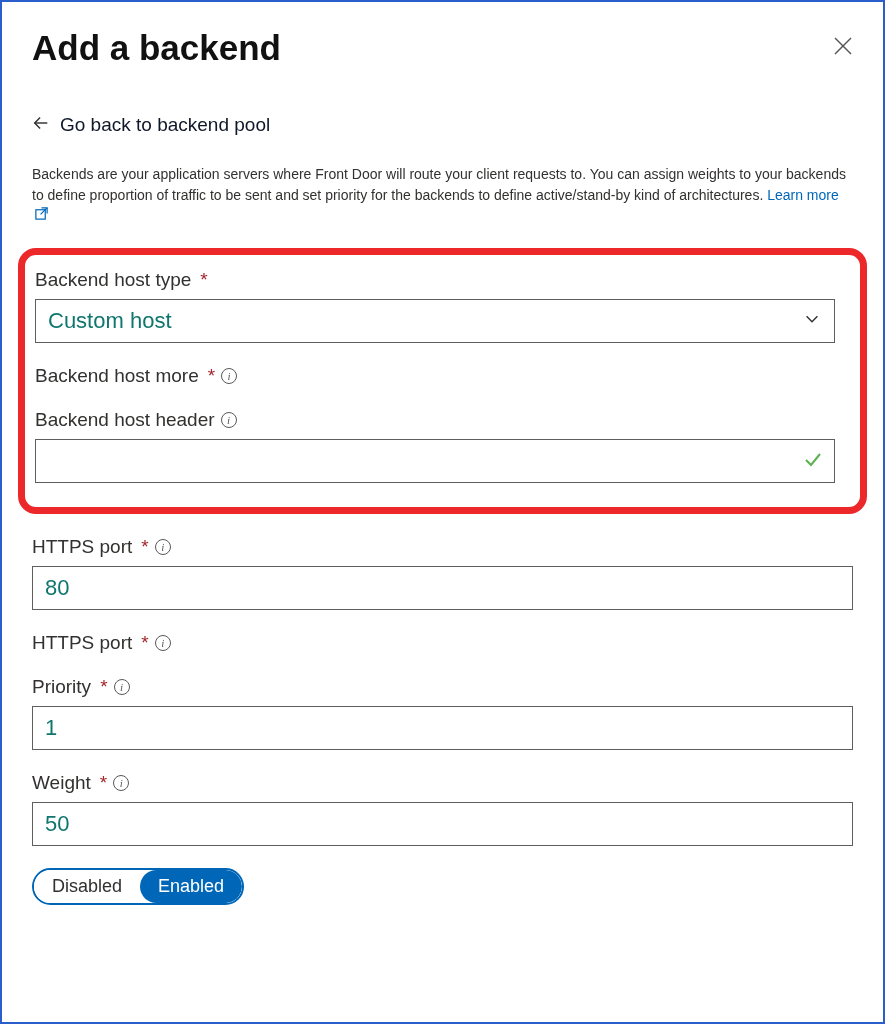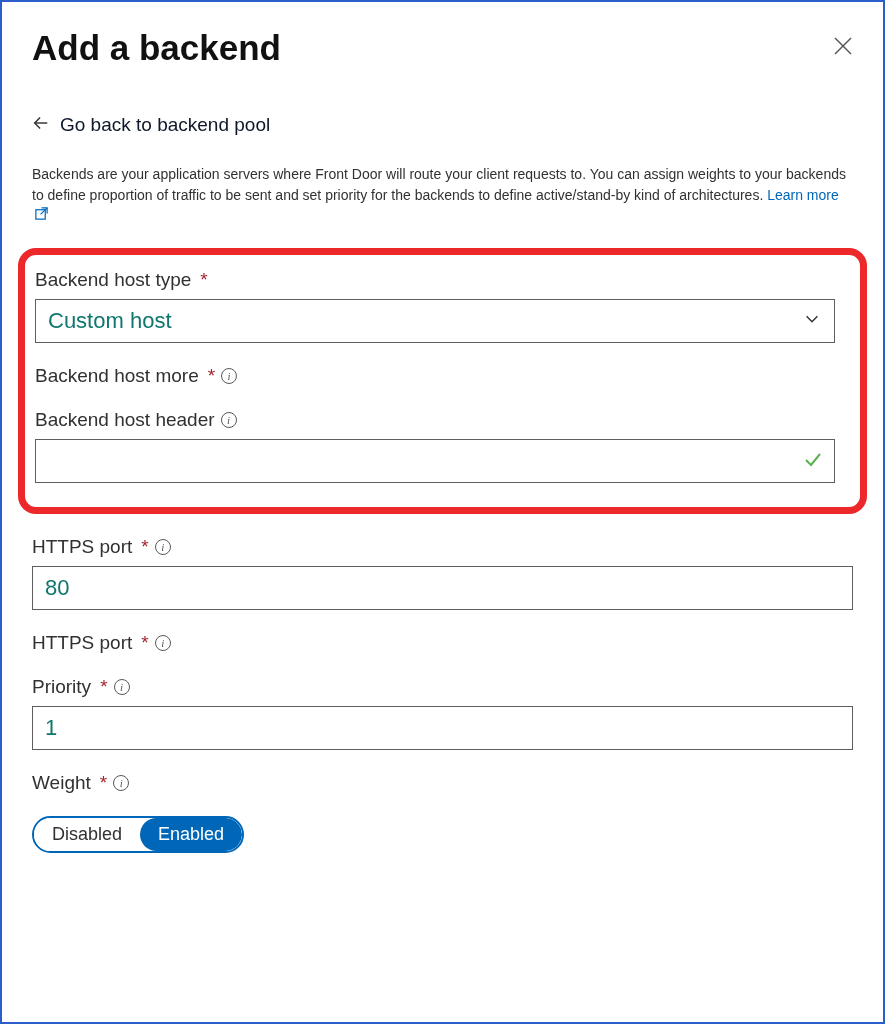--- a/index.html
+++ b/index.html
@@ -235,20 +235,23 @@
       <input class="text-input" value="1" style="">
     </div>
   </div>
 
   <div class="field">
     <div class="field-label">
       <span>Weight</span>
       <span class="req">*</span>
       <span class="info-icon">i</span>
     </div>
+    <div class="control">
+      <input class="text-input" value="50" style="">
+    </div>
   </div>
 
   <div class="field" style="margin-bottom:0">
     <div class="status-row">
       <div class="status-opt off">Disabled</div>
       <div class="status-opt on">Enabled</div>
     </div>
   </div>
 
 </div>

